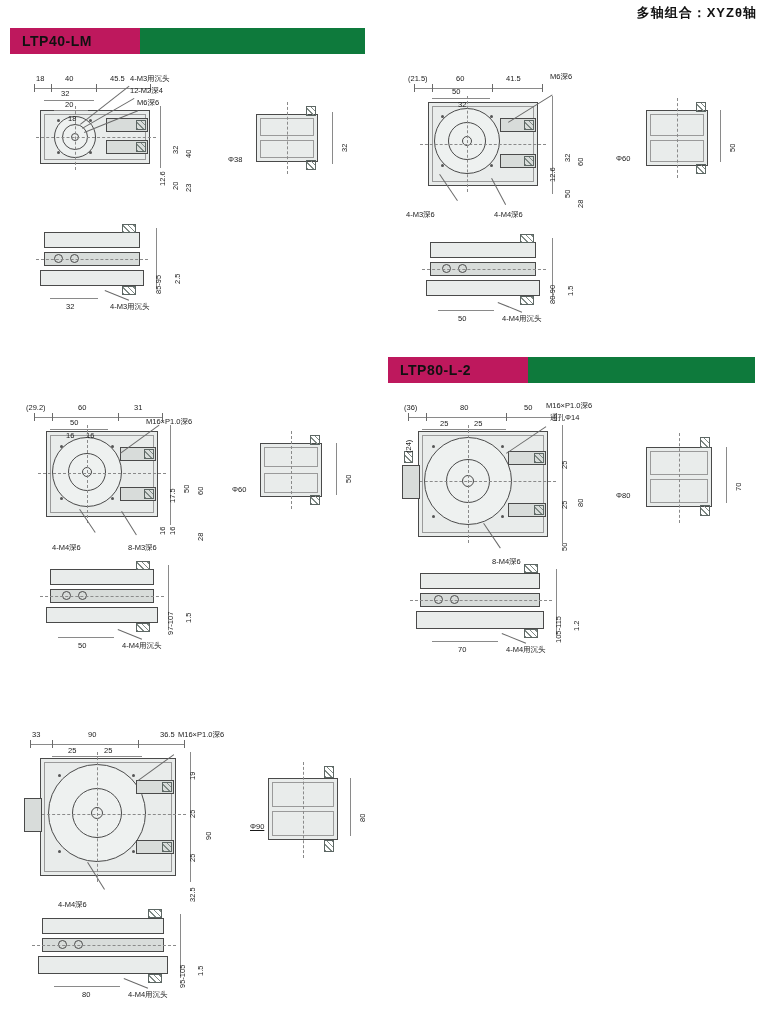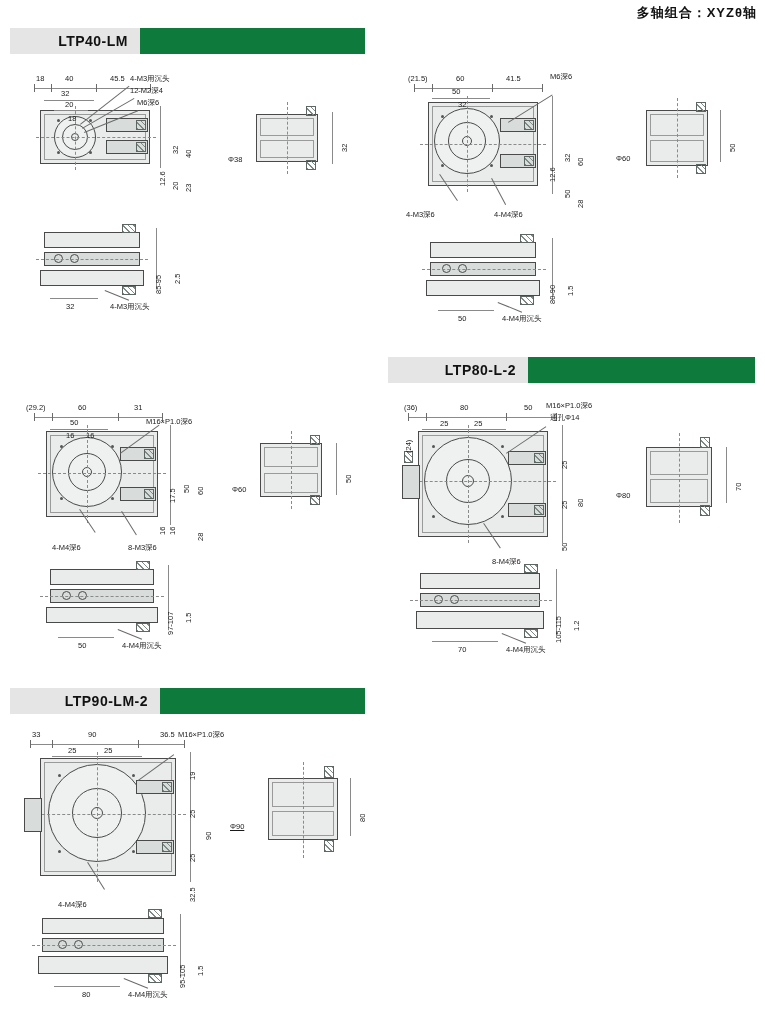--- a/index.html
+++ b/index.html
@@ -18,22 +18,22 @@
     position:absolute;right:8px;top:4px;
     font-size:13px;font-weight:bold;letter-spacing:1px;color:#111;
   }
 
   
   .sec-bar{
     position:absolute;height:26px;background:#0e7a3c;
     display:flex;align-items:center;
   }
   .sec-bar .tab{
-    background:#e5e5e5;height:26px;display:flex;align-items:center;
-    padding:0 12px;box-sizing:border-box;justify-content:flex-end;
+    background:#be185d;height:26px;display:flex;align-items:center;
+    padding:0 12px;box-sizing:border-box;
   }
   .sec-bar .tab span{
     font-size:14px;font-weight:bold;color:#111;letter-spacing:0.5px;
   }
 
   
   .panel{position:absolute;box-sizing:border-box;}
   .dw{position:absolute;}
 
   
@@ -407,25 +407,20 @@
       <div class="dim v" style="left:166px;top:252px;">105-115</div>
       <div class="dim v" style="left:184px;top:240px;">1.2</div>
 
       <div class="ln h thin" style="left:44px;top:250px;width:66px;"></div>
       <div class="dim" style="left:70px;top:254px;">70</div>
       <div class="lead" style="left:114px;top:242px;width:26px;transform:rotate(22deg);"></div>
       <div class="dim" style="left:118px;top:254px;">4-M4用沉头</div>
     </div>
   </div>
 
-  <div class="sec-bar" style="left:10px;top:688px;width:355px;">
-    <div class="tab" style="width:150px;">
-      <span>LTP90-LM-2</span>
-    </div>
-  </div>
 
   <div class="panel" style="left:10px;top:722px;width:355px;height:285px;">
     <div class="dw">
       <div class="rect fill" style="left:30px;top:36px;width:136px;height:118px;"></div>
       <div class="rect light" style="left:34px;top:40px;width:128px;height:110px;"></div>
       <div class="circ fill" style="left:38px;top:42px;width:98px;height:98px;"></div>
       <div class="circ" style="left:62px;top:66px;width:50px;height:50px;"></div>
       <div class="circ" style="left:81px;top:85px;width:12px;height:12px;"></div>
       <div class="dot" style="left:48px;top:52px;width:3px;height:3px;"></div>
       <div class="dot" style="left:122px;top:52px;width:3px;height:3px;"></div>
@@ -463,21 +458,21 @@
 
       <div class="dim" style="left:48px;top:178px;">4-M4深6</div>
       <div class="lead" style="left:78px;top:140px;width:32px;transform:rotate(58deg);"></div>
 
       <div class="rect fill" style="left:258px;top:56px;width:70px;height:62px;"></div>
       <div class="rect light" style="left:262px;top:60px;width:62px;height:25px;"></div>
       <div class="rect light" style="left:262px;top:89px;width:62px;height:25px;"></div>
       <div class="hatch" style="left:314px;top:44px;width:10px;height:12px;"></div>
       <div class="hatch" style="left:314px;top:118px;width:10px;height:12px;"></div>
       <div class="dash-v" style="left:293px;top:40px;height:96px;"></div>
-      <div class="dim" style="left:220px;top:100px;text-decoration:underline;">Φ90</div>
+      <div class="dim" style="left:240px;top:100px;text-decoration:underline;">Φ90</div>
       <div class="dim v" style="left:348px;top:100px;">80</div>
       <div class="ln v thin" style="left:340px;top:56px;height:58px;"></div>
     </div>
 
     <div class="dw">
       <div class="rect fill" style="left:32px;top:196px;width:122px;height:16px;"></div>
       <div class="rect fill2" style="left:32px;top:216px;width:122px;height:14px;"></div>
       <div class="rect fill" style="left:28px;top:234px;width:130px;height:18px;"></div>
       <div class="hatch" style="left:138px;top:187px;width:14px;height:9px;"></div>
       <div class="hatch" style="left:138px;top:252px;width:14px;height:9px;"></div>

